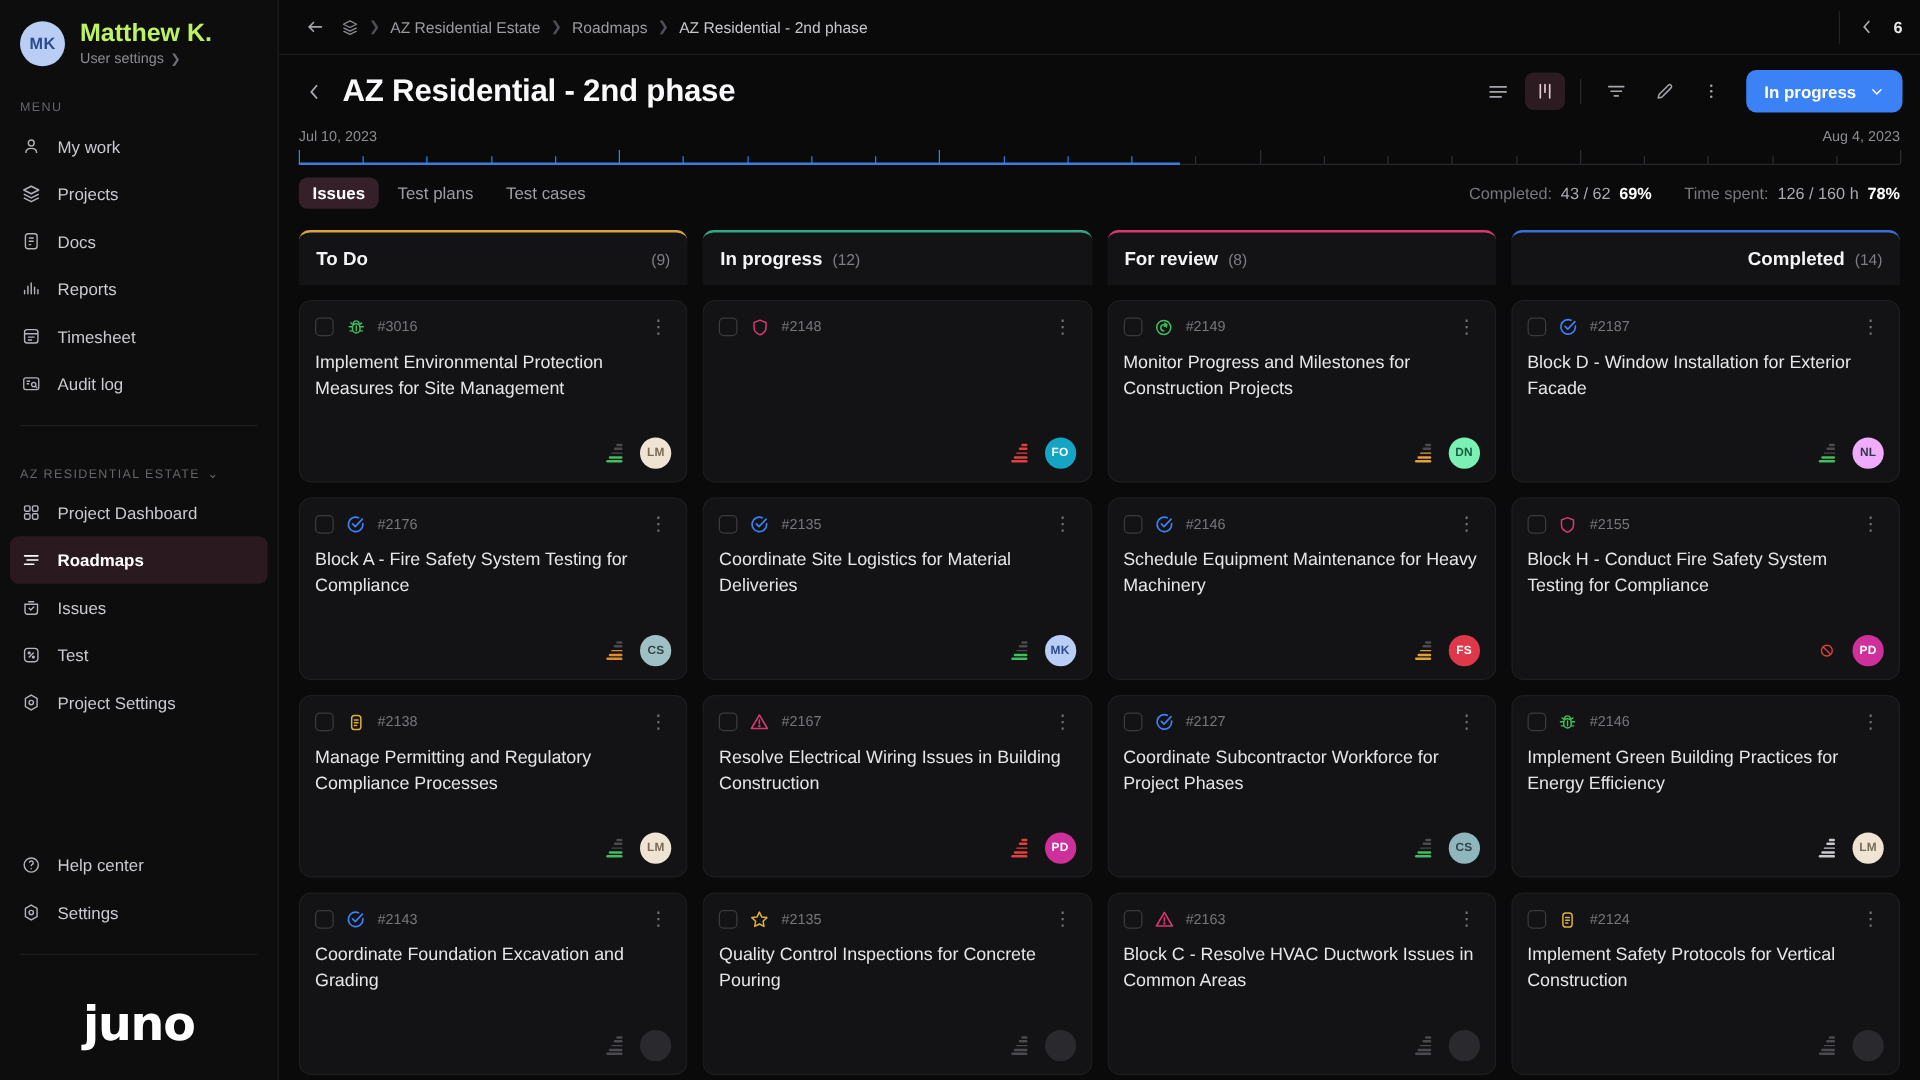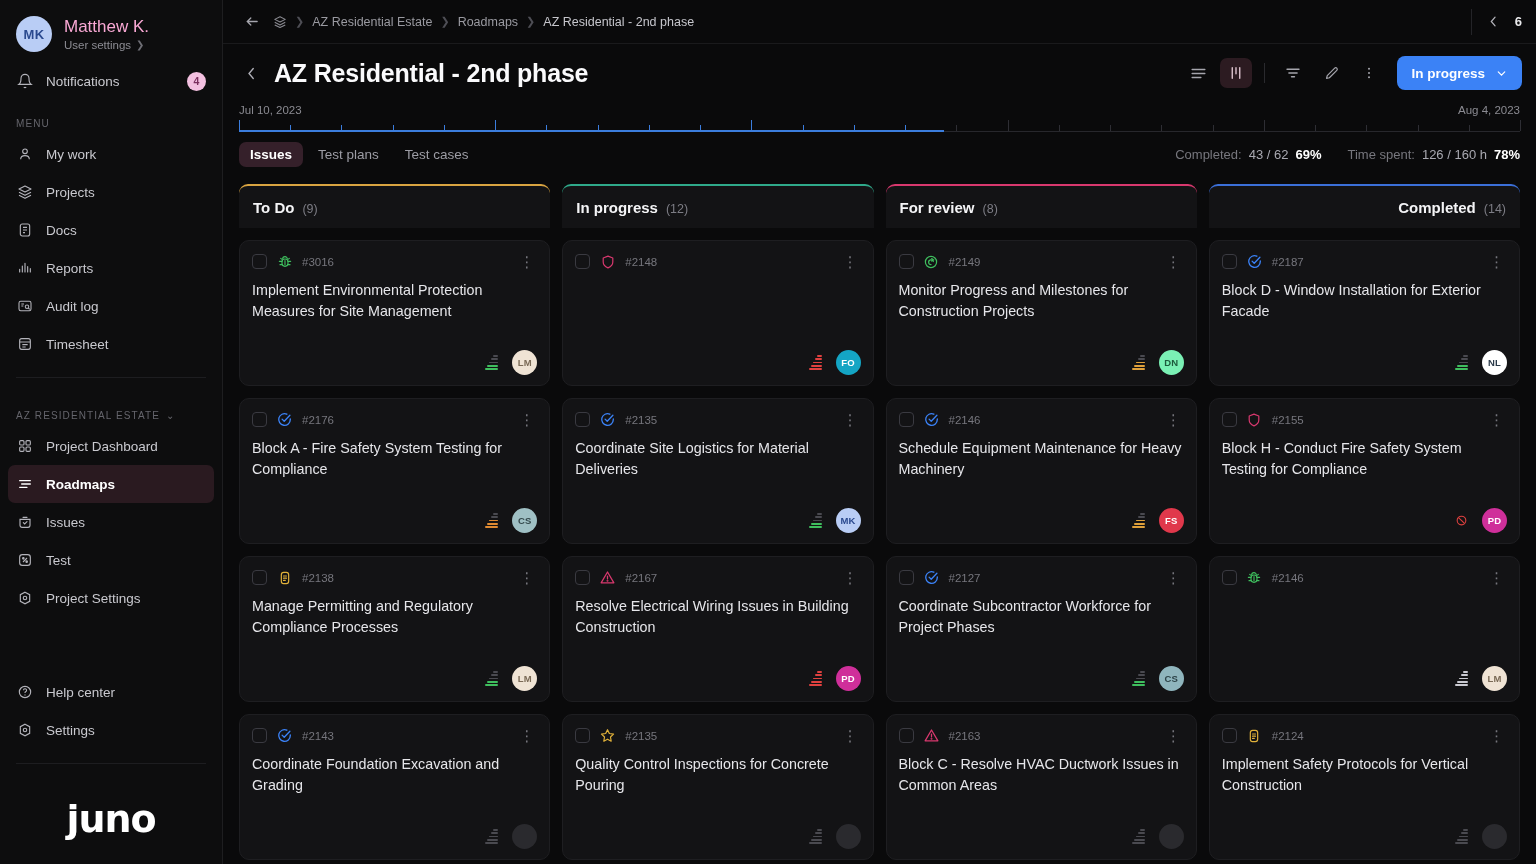--- a/index.html
+++ b/index.html
@@ -28,21 +28,21 @@
   }
   .avatar-lg {
     width: 36px; height: 36px; border-radius: 50%;
     background: #b9cdf5; color: #2b4a8f;
     font-size: 13px; font-weight: bold;
     display: flex; align-items: center; justify-content: center;
     letter-spacing: .3px;
     flex: 0 0 36px;
   }
   .user-text { display: flex; flex-direction: column; gap: 2px; min-width: 0; }
-  .user-name { font-size: 17px; font-weight: normal; color: #f9a8d4; line-height: 1.15; }
+  .user-name { font-size: 20px; font-weight: bold; color: #bef264; line-height: 1.15; }
   .user-sub { font-size: 11.5px; color: #8c8c93; display: flex; align-items: center; gap: 5px; }
   .chev { font-size: 10px; color: #6e6e75; }
 
   .side-row {
     display: flex; align-items: center; gap: 13px;
     height: 38px; margin: 0 8px; padding: 0 8px;
     border-radius: 7px;
     font-size: 13.5px; color: #c9c9cf;
     cursor: pointer; position: relative;
   }
@@ -179,30 +179,20 @@
     <div class="avatar-lg">MK</div>
     <div class="user-text">
       <div class="user-name">Matthew K.</div>
       <div class="user-sub">
         <span>User settings</span>
         <span class="chev">❯</span>
       </div>
     </div>
   </div>
 
-  <div class="side-row">
-    <span class="ic">
-      <svg width="16" height="16" viewBox="0 0 24 24" fill="none" stroke="currentColor" stroke-width="1.7">
-          <path d="M18 8a6 6 0 0 0-12 0c0 7-3 9-3 9h18s-3-2-3-9"></path>
-          <path d="M13.7 21a2 2 0 0 1-3.4 0"></path>
-        </svg>
-    </span>
-    <span>Notifications</span>
-    <span class="badge-pink">4</span>
-  </div>
 
   <div class="sect-label">MENU</div>
 
   <div class="side-row">
     <span class="ic">
         <svg width="16" height="16" viewBox="0 0 24 24" fill="none" stroke="currentColor" stroke-width="1.7">
           <circle cx="12" cy="8" r="3.5"></circle>
           <path d="M5.5 20c0-3.6 2.9-5.5 6.5-5.5s6.5 1.9 6.5 5.5"></path>
         </svg>
       </span>
@@ -227,40 +217,40 @@
       </span>
     <span>Docs</span>
   </div>
   <div class="side-row">
     <span class="ic">
         <svg width="16" height="16" viewBox="0 0 24 24" fill="none" stroke="currentColor" stroke-width="1.7" stroke-linecap="round">
           <path d="M4 14v4M8 9v9M12 5v13M16 10v8M20 13v5"></path>
         </svg>
       </span>
     <span>Reports</span>
+  </div>
+  <div class="side-row">
+    <span class="ic">
+        <svg width="16" height="16" viewBox="0 0 24 24" fill="none" stroke="currentColor" stroke-width="1.7">
+          <rect x="4" y="4" width="16" height="16" rx="3"></rect>
+          <path d="M4 9h16M8 13h8M8 16.5h5"></path>
+        </svg>
+      </span>
+    <span>Timesheet</span>
   </div>
   <div class="side-row">
     <span class="ic">
         <svg width="16" height="16" viewBox="0 0 24 24" fill="none" stroke="currentColor" stroke-width="1.6">
           <rect x="3" y="5" width="18" height="14" rx="2.5"></rect>
           <path d="M6.5 9h4M6.5 12h3"></path>
           <circle cx="15" cy="13" r="2.6"></circle>
           <path d="m17 15 2 2"></path>
         </svg>
       </span>
     <span>Audit log</span>
-  </div>
-  <div class="side-row">
-    <span class="ic">
-        <svg width="16" height="16" viewBox="0 0 24 24" fill="none" stroke="currentColor" stroke-width="1.7">
-          <rect x="4" y="4" width="16" height="16" rx="3"></rect>
-          <path d="M4 9h16M8 13h8M8 16.5h5"></path>
-        </svg>
-      </span>
-    <span>Timesheet</span>
   </div>
 
   <div class="divider"></div>
 
   <div class="sect-label">
     <span>AZ RESIDENTIAL ESTATE</span>
     <span>⌄</span>
   </div>
 
   <div class="side-row">
@@ -471,21 +461,21 @@
       <div class="stat">
         <span class="lbl">Time spent:</span>
         <span class="val">126 / 160 h</span>
         <span class="pct">78%</span>
       </div>
     </div>
   </div>
 
   <div class="board" id="board">
       <div class="col">
-        <div class="col-head" style="border-top-color: rgb(217, 164, 65);">
+        <div class="col-head" style="border-top-color: rgb(217, 164, 65); justify-content: space-between;">
           <span class="nm">To Do</span>
           <span class="ct">(9)</span>
         </div>
         <div class="col-body">
           <div class="card">
             <div class="card-top">
               <span class="cbox"></span>
               <span class="type-ic" style="color:#3fbf5e">
                 <svg width="16" height="16" viewBox="0 0 24 24" fill="none" stroke="currentColor" stroke-width="1.7" stroke-linecap="round">
                   <path d="M8.5 7.5a3.5 3.5 0 0 1 7 0"></path>
@@ -810,21 +800,21 @@
             </div>
             <div class="card-title">Block D - Window Installation for Exterior Facade</div>
             <div class="card-foot">
               <span class="prio">
                 <i style="background:#4a4a50"></i>
                 <i style="background:#4a4a50"></i>
                 <i style="background:#4a4a50"></i>
                 <i style="background:#3fbf5e"></i>
                 <i style="background:#3fbf5e"></i>
               </span>
-              <span class="ava" style="background:#ffffff;color:#2b3a4a">NL</span>
+              <span class="ava" style="background:#f0abfc;color:#2b3a4a">NL</span>
             </div>
           </div>
           <div class="card">
             <div class="card-top">
               <span class="cbox"></span>
               <span class="type-ic" style="color:#d8386e">
                 <svg width="16" height="16" viewBox="0 0 24 24" fill="none" stroke="currentColor" stroke-width="1.8" stroke-linejoin="round">
                   <path d="M12 3.2 19.2 6v6.1c0 4.2-3 7.1-7.2 8.7-4.2-1.6-7.2-4.5-7.2-8.7V6L12 3.2Z"></path>
                 </svg>
               </span>
@@ -848,20 +838,21 @@
               <span class="type-ic" style="color:#3fbf5e">
                 <svg width="16" height="16" viewBox="0 0 24 24" fill="none" stroke="currentColor" stroke-width="1.7" stroke-linecap="round">
                   <path d="M8.5 7.5a3.5 3.5 0 0 1 7 0"></path>
                   <rect x="7.5" y="7.5" width="9" height="11" rx="4.5"></rect>
                   <path d="M12 10v6M3.5 11h4M16.5 11h4M4.5 16h3M16.5 16h3M5.5 6.5l2 1.5M18.5 6.5l-2 1.5"></path>
                 </svg>
               </span>
               <span class="cid">#2146</span>
               <span class="dots">⋮</span>
             </div>
+            <div class="card-title">Implement Green Building Practices for Energy Efficiency</div>
             <div class="card-foot">
               <span class="prio">
                 <i style="background:#c9c9d0"></i>
                 <i style="background:#c9c9d0"></i>
                 <i style="background:#c9c9d0"></i>
                 <i style="background:#c9c9d0"></i>
                 <i style="background:#c9c9d0"></i>
               </span>
               <span class="ava" style="background:#efe3d4;color:#7a6a56">LM</span>
             </div>

